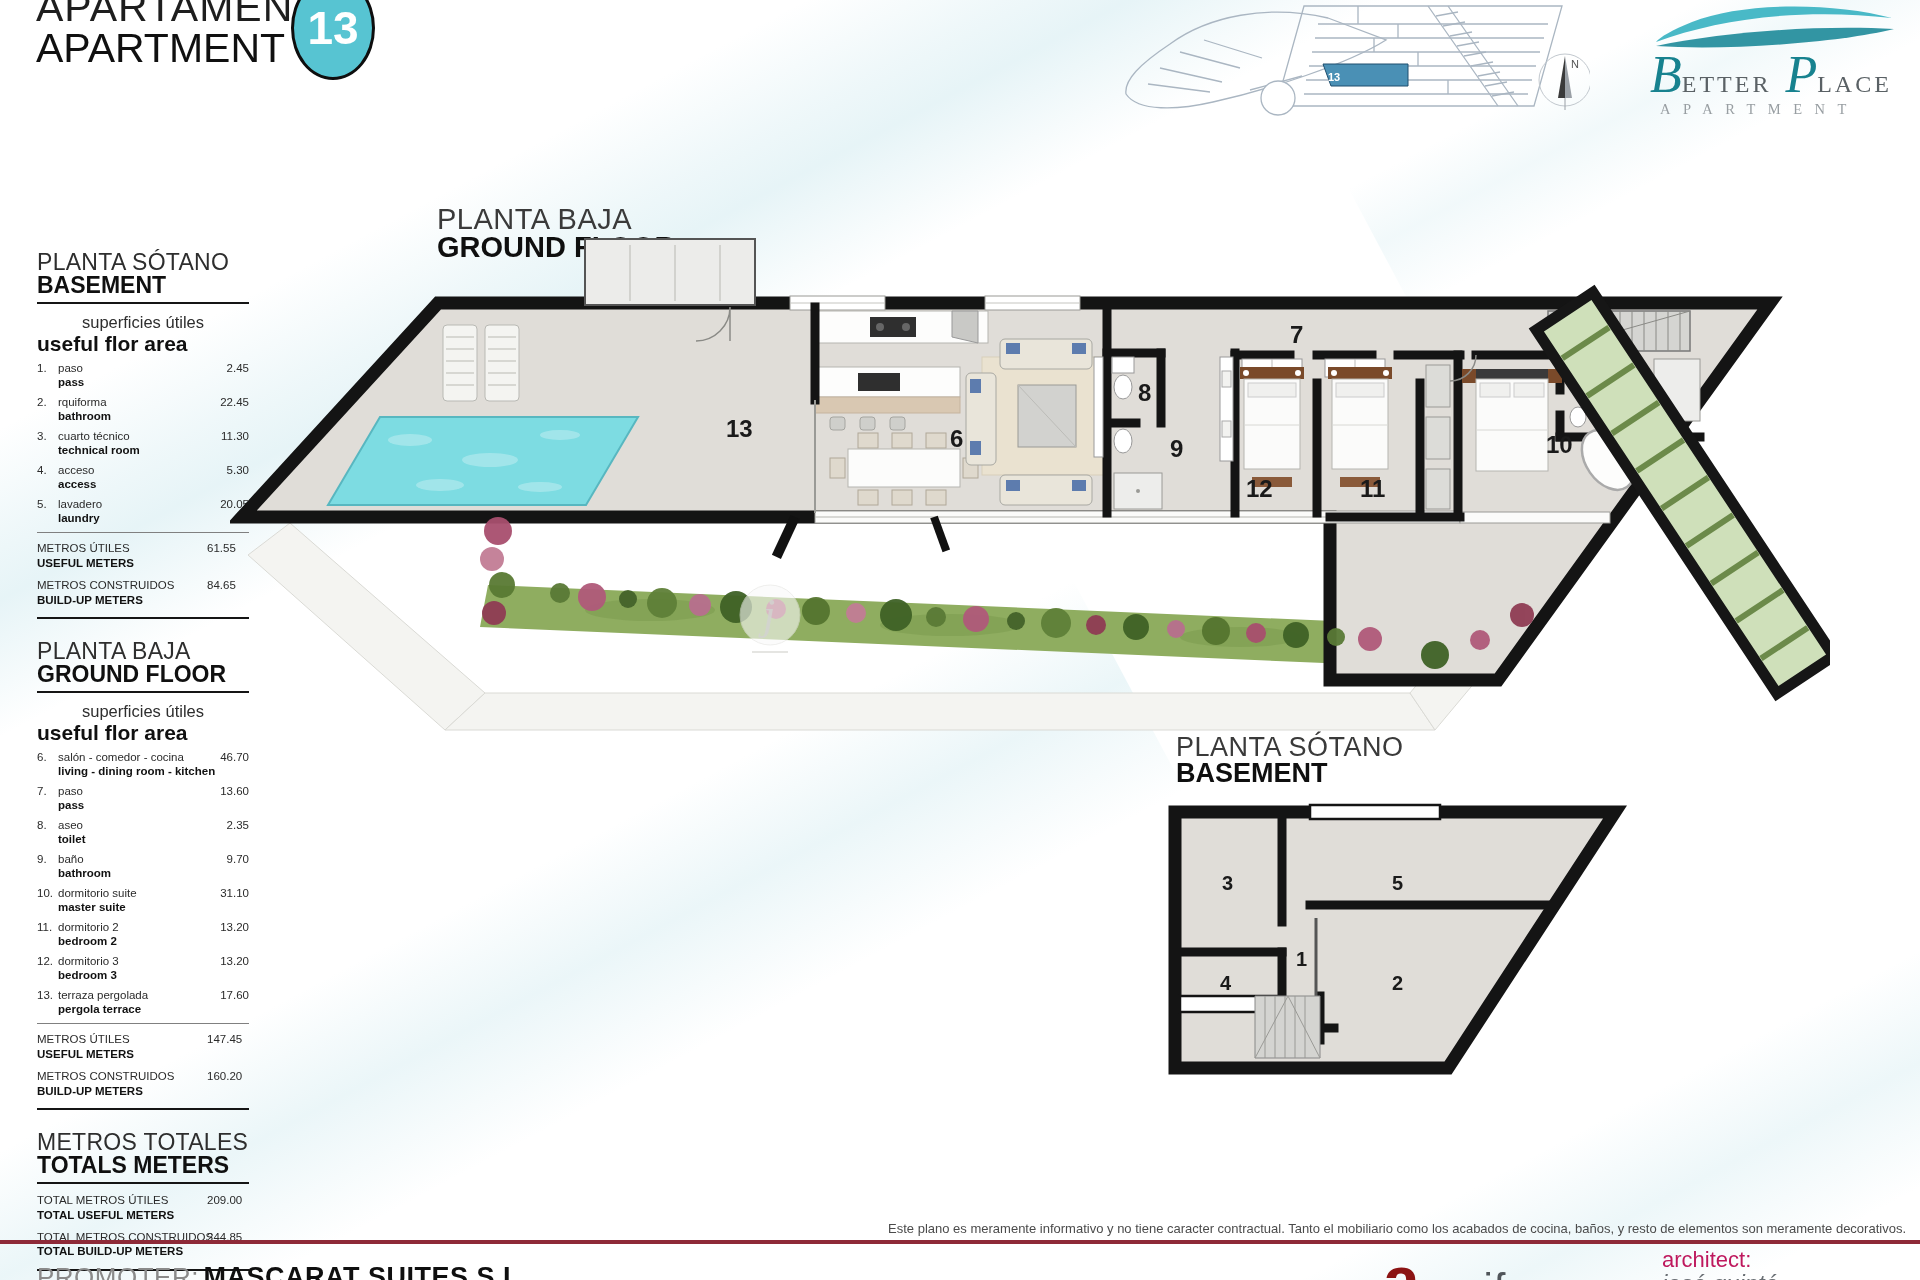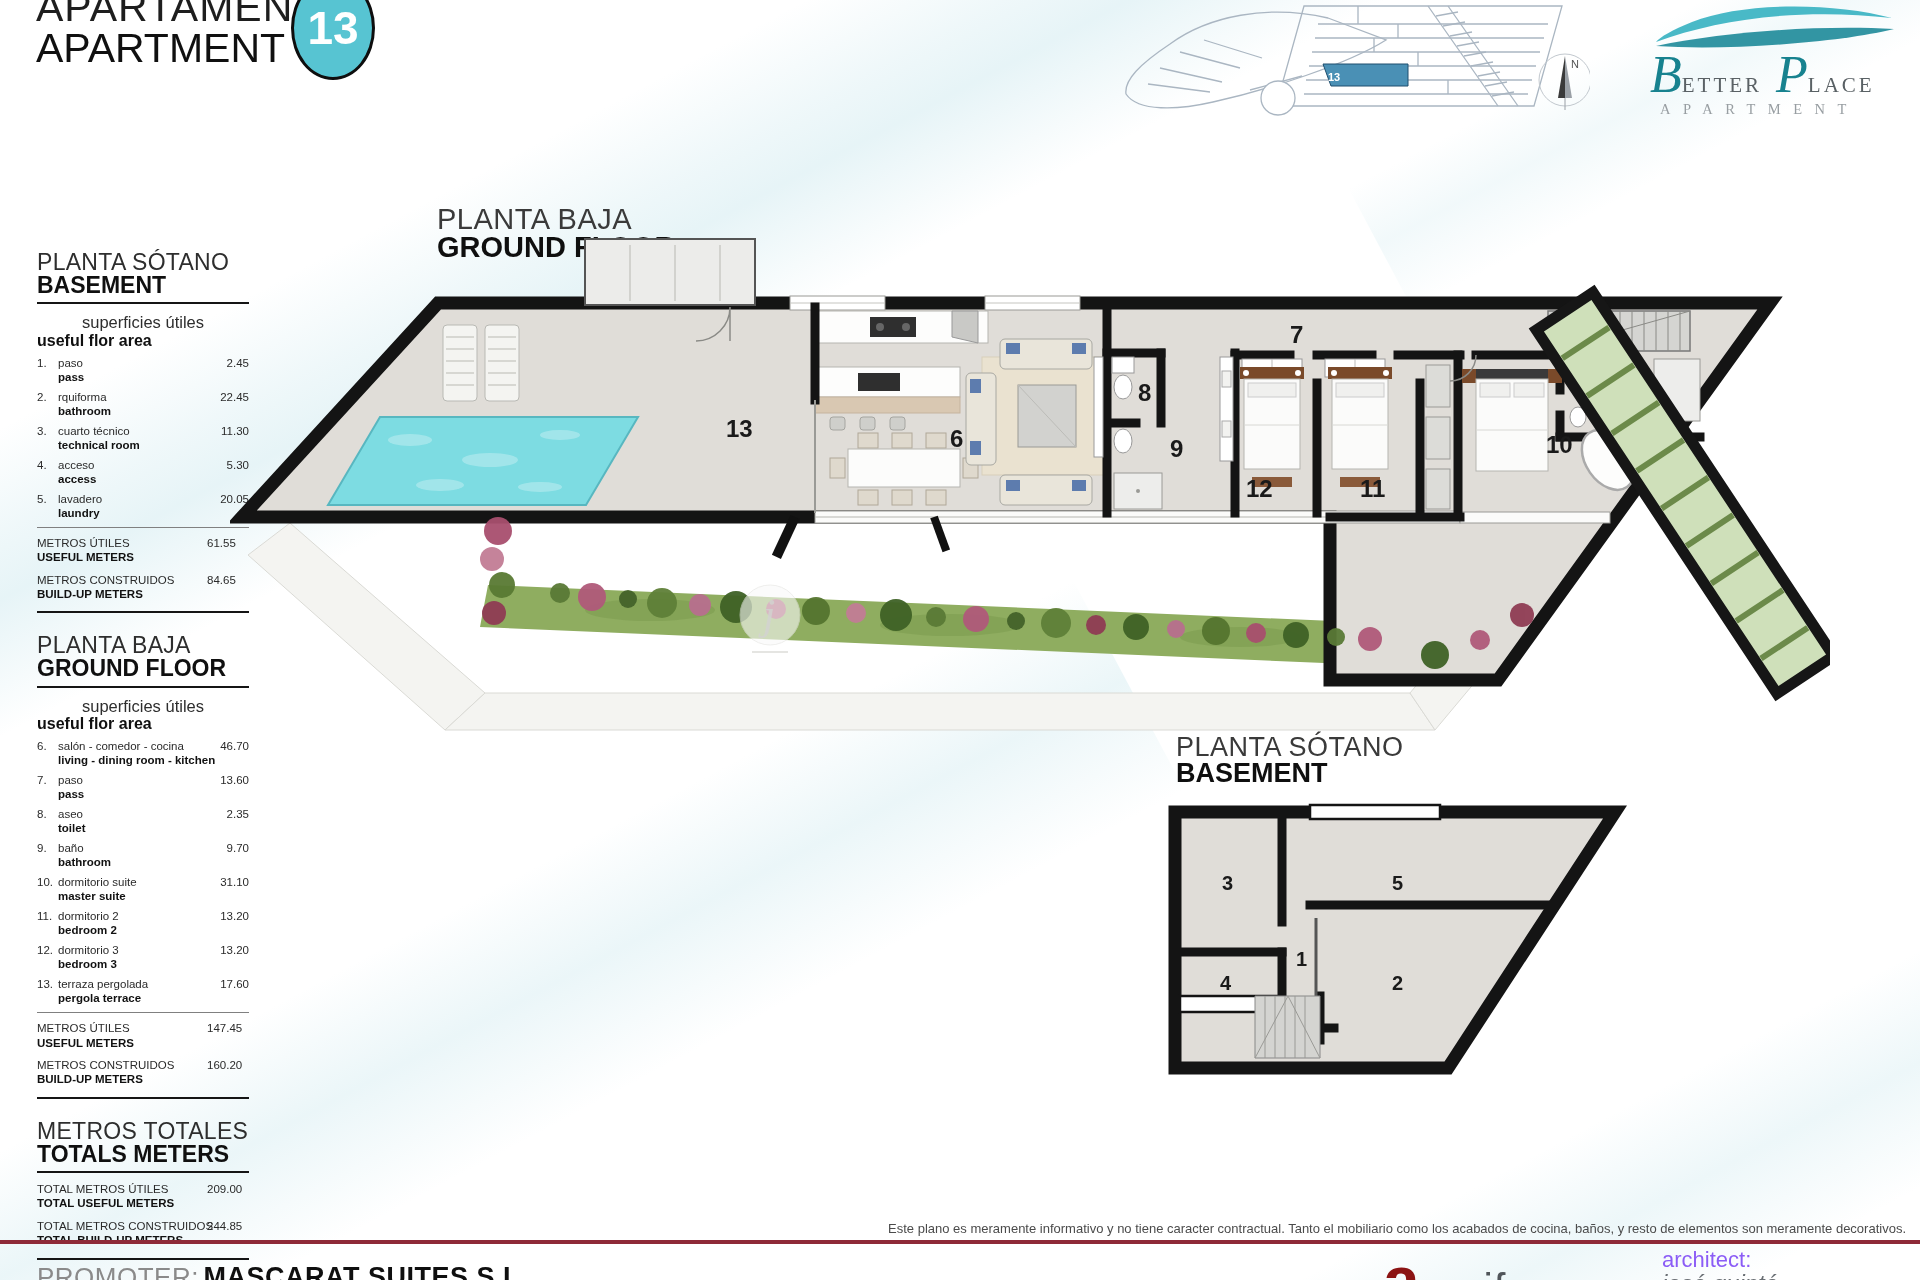--- a/index.html
+++ b/index.html
@@ -21,38 +21,38 @@
   .apt-title{left:36px;top:-14px;line-height:1.04;}
   .apt-es{font-size:41px;letter-spacing:1px;color:#1e1e1e;}
   .apt-en{font-size:41px;font-weight:400;color:#101010;margin-top:-2px;}
   .badge{left:291px;top:-24px;width:78px;height:98px;border-radius:50%;
          background:#57c4d2;border:3px solid #0e0e0e;display:flex;align-items:center;justify-content:center;
          color:#fff;font-size:46px;font-weight:700;}
   
   .brand{left:1650px;top:2px;width:252px;}
   .bp-line{display:flex;align-items:baseline;font-family:"Liberation Serif",serif;margin-top:2px;}
   .bp-big{font-size:52px;font-style:italic;color:#17828f;line-height:.8;}
-  .bp-small{font-size:21px;color:#5a6165;letter-spacing:3px;}
+  .bp-small{font-size:24px;color:#5a6165;letter-spacing:3px;}
   .bp-gap{width:14px;}
   .bp-sub{font-family:"Liberation Serif",serif;font-size:14.5px;letter-spacing:12.5px;color:#989ea2;margin:3px 0 0 10px;}
   
   .plan-h{line-height:1.05;}
   .plan-h .es{font-size:29px;letter-spacing:.5px;color:#3a3a3a;}
   .plan-h .en{font-size:29px;font-weight:700;color:#0f0f0f;margin-top:-2px;}
   .gf-h{left:437px;top:204px;}
   .bs-h{left:1176px;top:733px;}
   .bs-h .es,.bs-h .en{font-size:27px;}
   
   .sb{left:37px;top:250px;width:212px;z-index:2;position:absolute;}
   .sb-h{line-height:1.05;}
   .sb-h .es{font-size:23px;letter-spacing:.3px;color:#2e2e2e;}
   .sb-h .en{font-size:23px;font-weight:700;color:#101010;margin-top:-1px;}
   .sub{line-height:1.12;margin:2px 0 4px;}
   .sub .es{font-size:16.5px;color:#2e2e2e;text-align:center;}
-  .sub .en{font-size:16px;font-weight:700;color:#101010;}
+  .sub .en{font-size:21px;font-weight:700;color:#101010;}
   hr{border:none;margin:0;}
   .hthick{border-top:2.5px solid #151515;margin:5px 0 9px;}
   .hend{border-top:2px solid #151515;margin:10px 0 0;}
   .hthin{border-top:1px solid #808080;margin:7px 0 5px;}
   .row{display:flex;margin:6px 0;font-size:11.5px;line-height:1.22;color:#2a2a2a;}
   .row .num{width:21px;flex:none;}
   .row .lbl{flex:1;min-width:0;}
   .lbl div{white-space:nowrap;}
   .lbl .en{font-weight:700;color:#111;}
   .row .val{width:42px;text-align:right;flex:none;}
@@ -70,21 +70,21 @@
   
   .disclaimer{right:14px;top:1221px;font-size:13px;color:#4b4b4b;z-index:2;position:absolute;}
   .redline{left:0;top:1240px;width:1920px;height:4px;background:#8e2a38;z-index:2;}
   .promoter{left:37px;top:1262px;white-space:nowrap;z-index:2;}
   .promoter .lab{font-size:26px;color:#8a8a8a;letter-spacing:.5px;}
   .promoter .name{font-size:27px;font-weight:700;color:#0f0f0f;letter-spacing:.5px;}
   .studio{left:1383px;top:1247px;display:flex;align-items:baseline;z-index:2;position:absolute;}
   .studio .a{font-size:66px;font-weight:700;color:#8c1414;line-height:1;}
   .studio .rest{font-size:42px;color:#50555a;letter-spacing:1px;}
   .architect{left:1662px;top:1248px;line-height:1.05;z-index:2;position:absolute;}
-  .architect .lab{font-size:22px;color:#8b5cf6;}
+  .architect .lab{font-size:22px;color:#be185d;}
   .architect .name{font-size:24px;color:#6a6f74;font-style:italic;}
 </style>
 </head>
 <body>
 
 <div class="page">
 
   <div class="sw sw1"></div>
   <div class="sw sw2"></div>
   <div class="sw sw3"></div>

